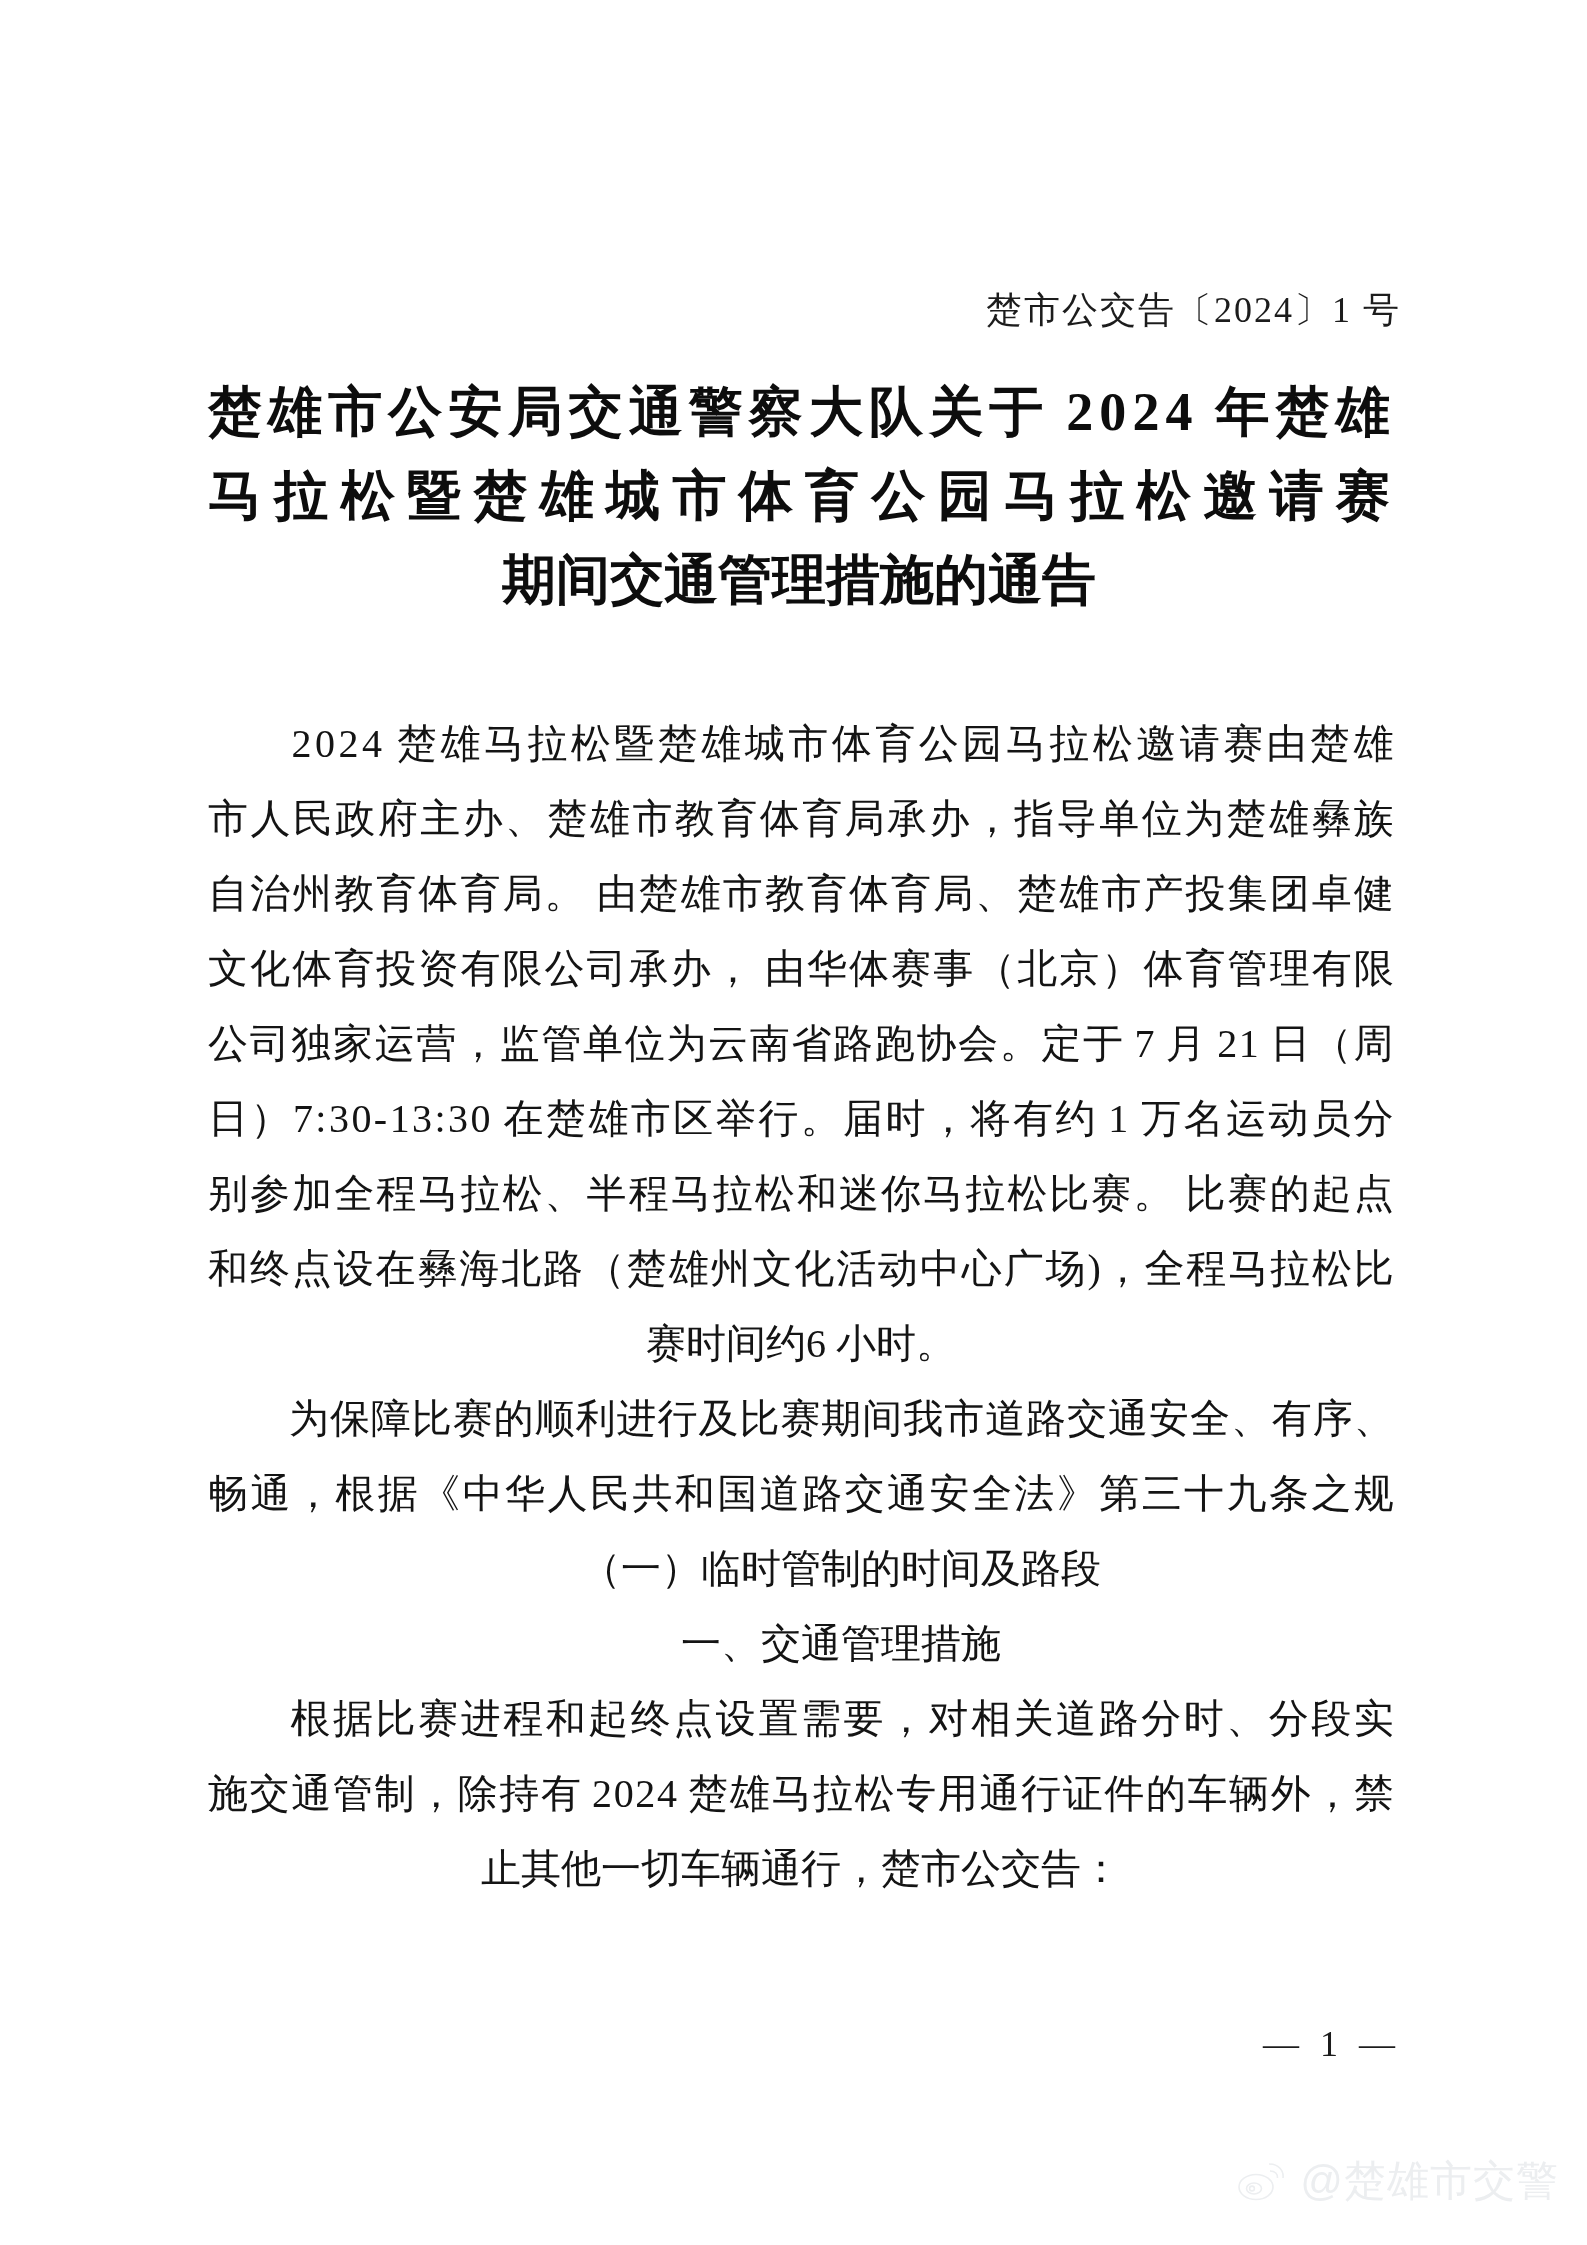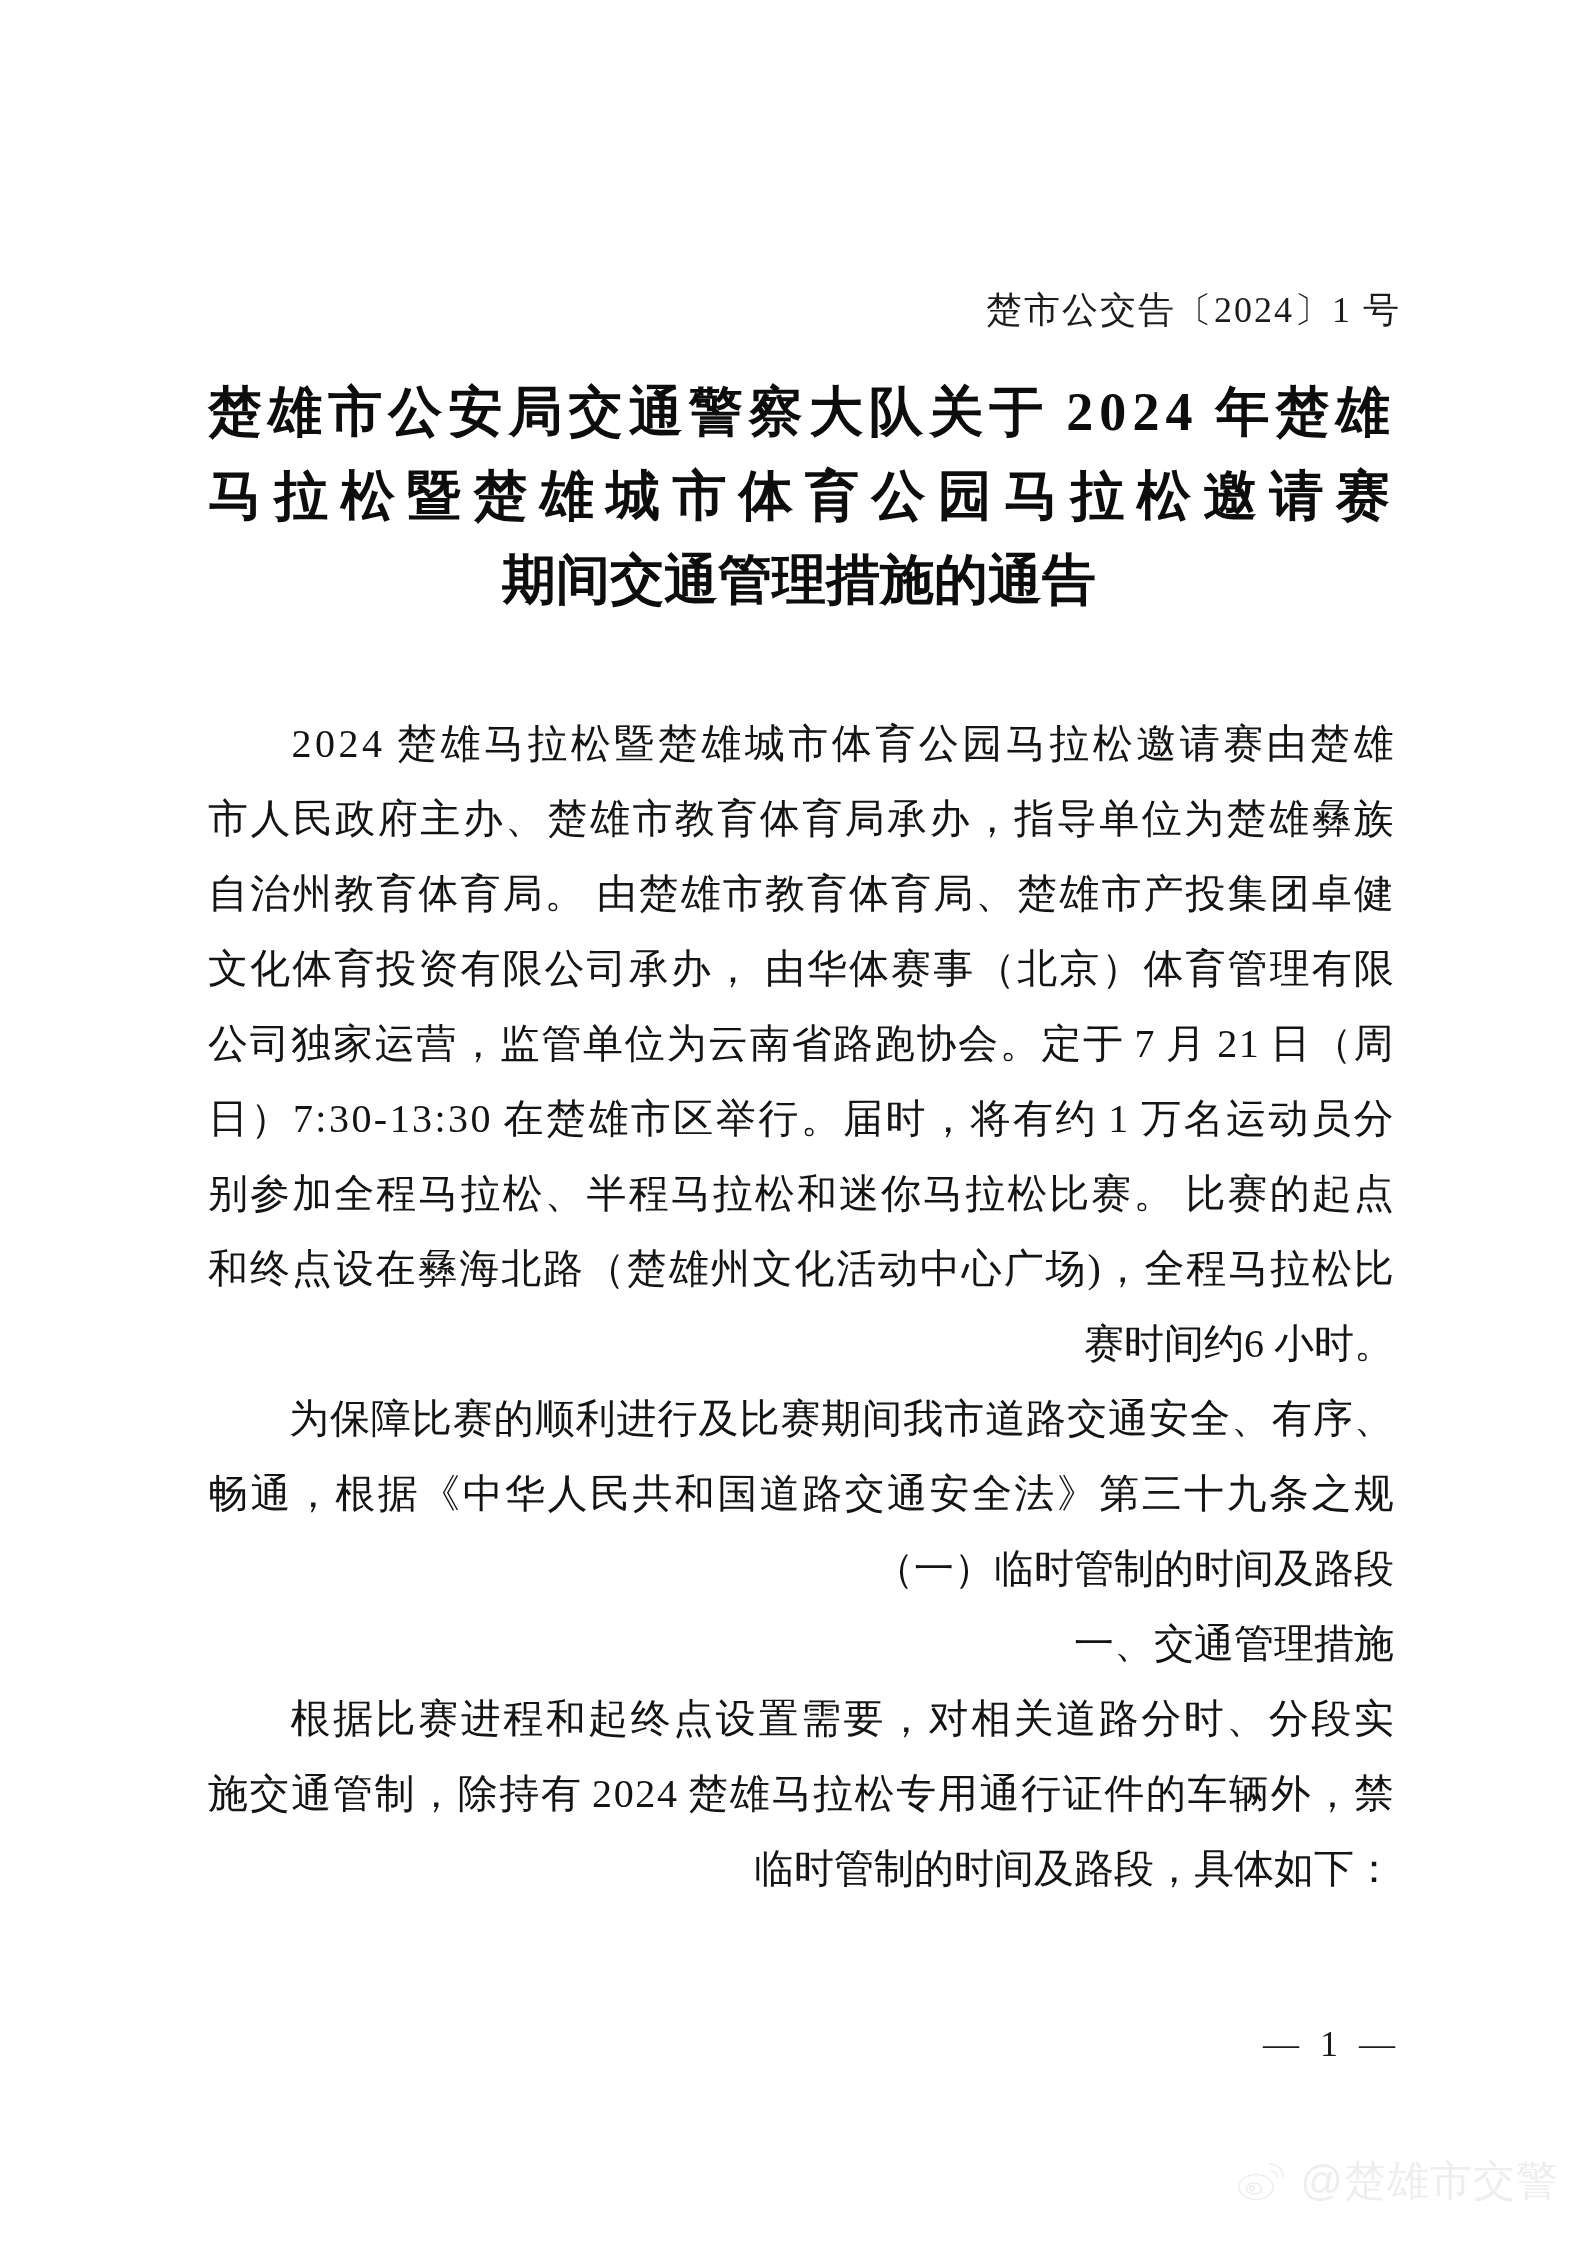--- a/index.html
+++ b/index.html
@@ -79,21 +79,21 @@
     justify-content: space-between;
     height: 75px;
     line-height: 75px;
     white-space: nowrap;
     overflow: visible;
   }
   .line > span { display: inline-block; }
   
   .line.ragged {
     display: block;
-    text-align: right;
+    text-align: center;
   }
   .line.indent {
     text-indent: 0;
   }
   .line.indent::before {
     content: "";
     display: inline-block;
     width: 80px;
   }
 
@@ -574,21 +574,21 @@
           <span>行</span>
           <span>证</span>
           <span>件</span>
           <span>的</span>
           <span>车</span>
           <span>辆</span>
           <span>外</span>
           <span>，</span>
           <span>禁</span>
         </div>
-      <div class="line ragged">临时管制的时间及路段，具体如下：</div>
+      <div class="line ragged">止其他一切车辆通行，楚市公交告：</div>
     </div>
 
   </div>
 
   <div class="page-number">— 1 —</div>
 
   <div class="watermark">
     <span class="watermark-logo-wrap">
       <svg class="watermark-logo" viewBox="0 0 52 42" xmlns="http://www.w3.org/2000/svg" fill="none" stroke="#eceef0" stroke-width="1.6">
         <ellipse cx="20" cy="27" rx="17" ry="12.5"></ellipse>

